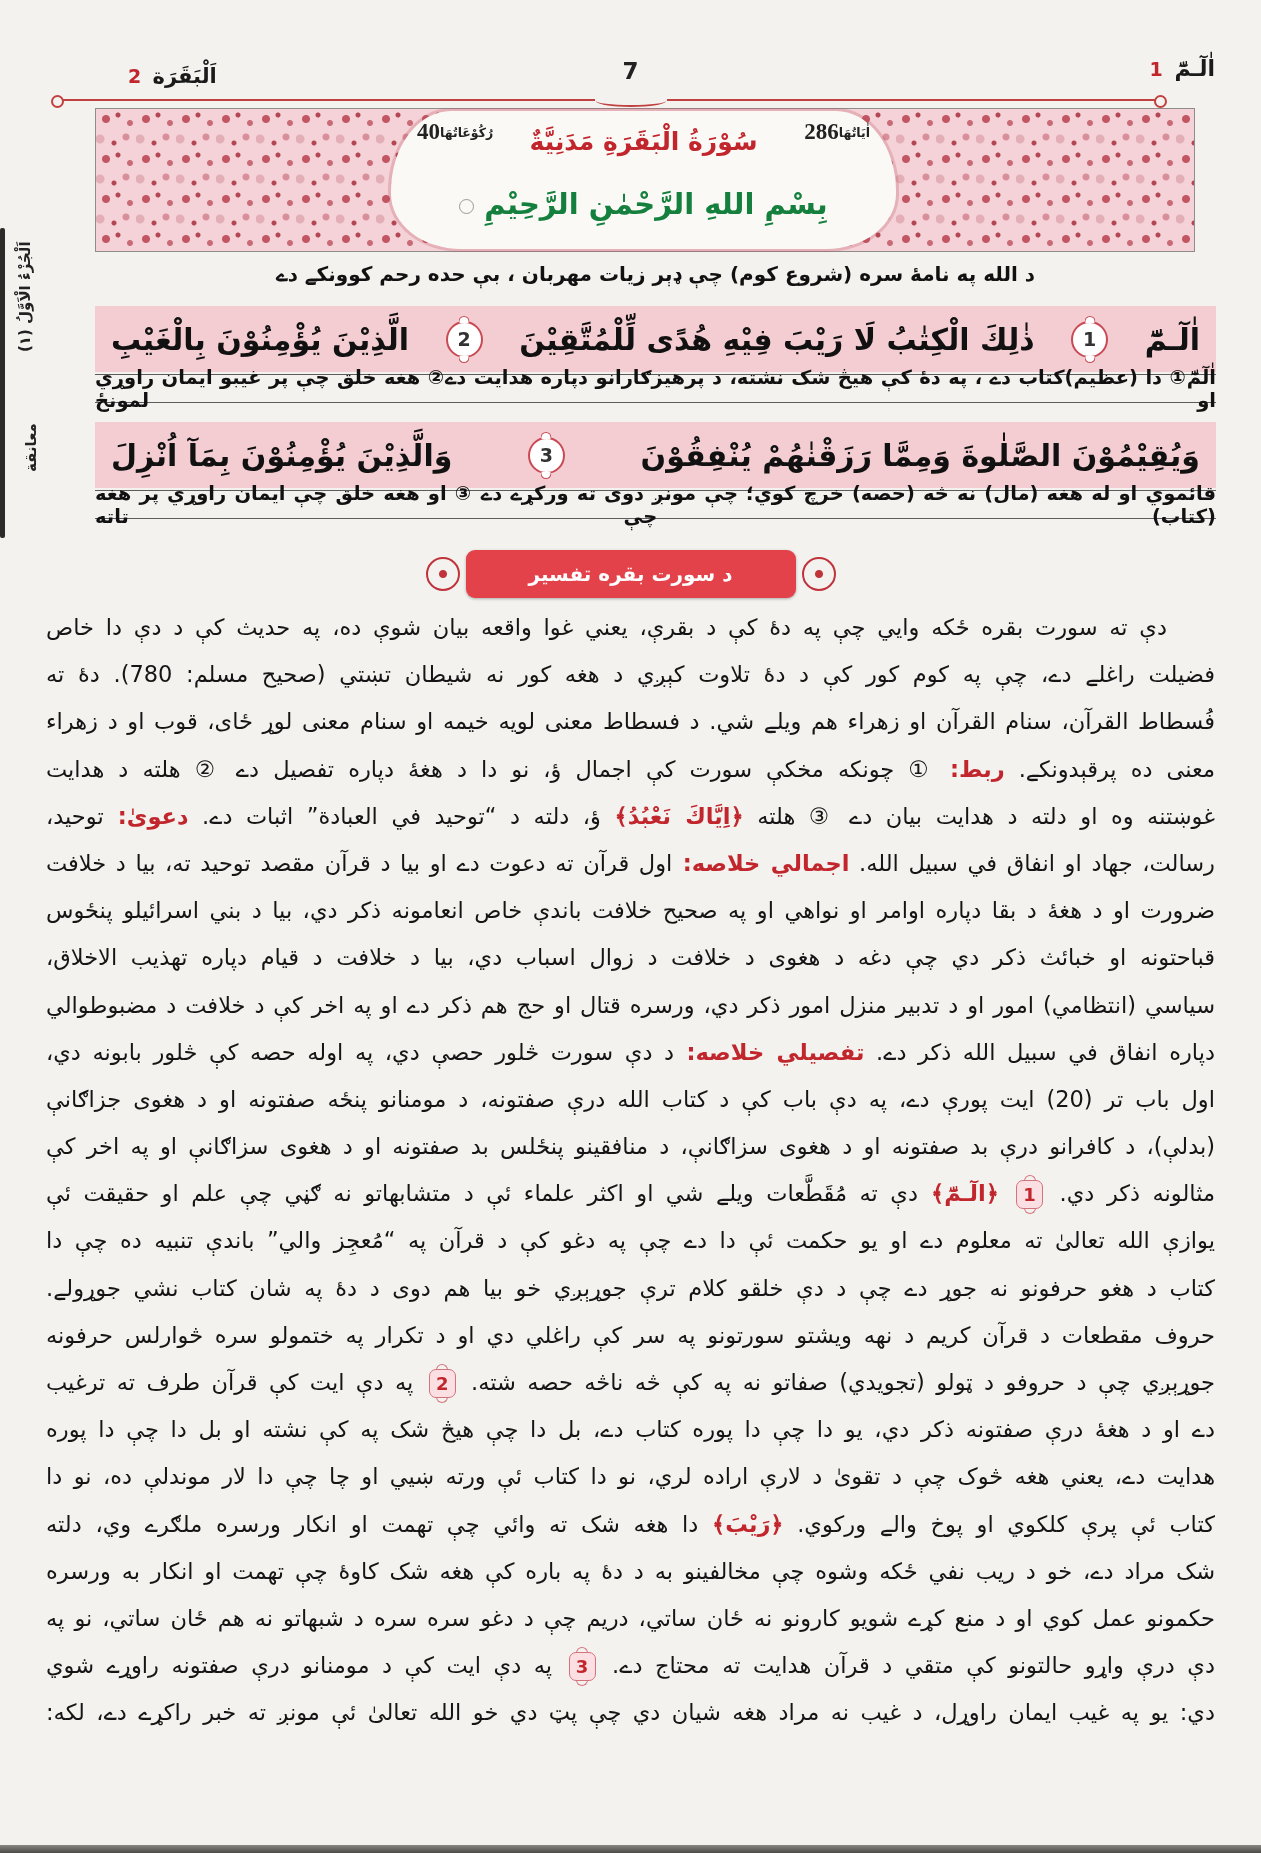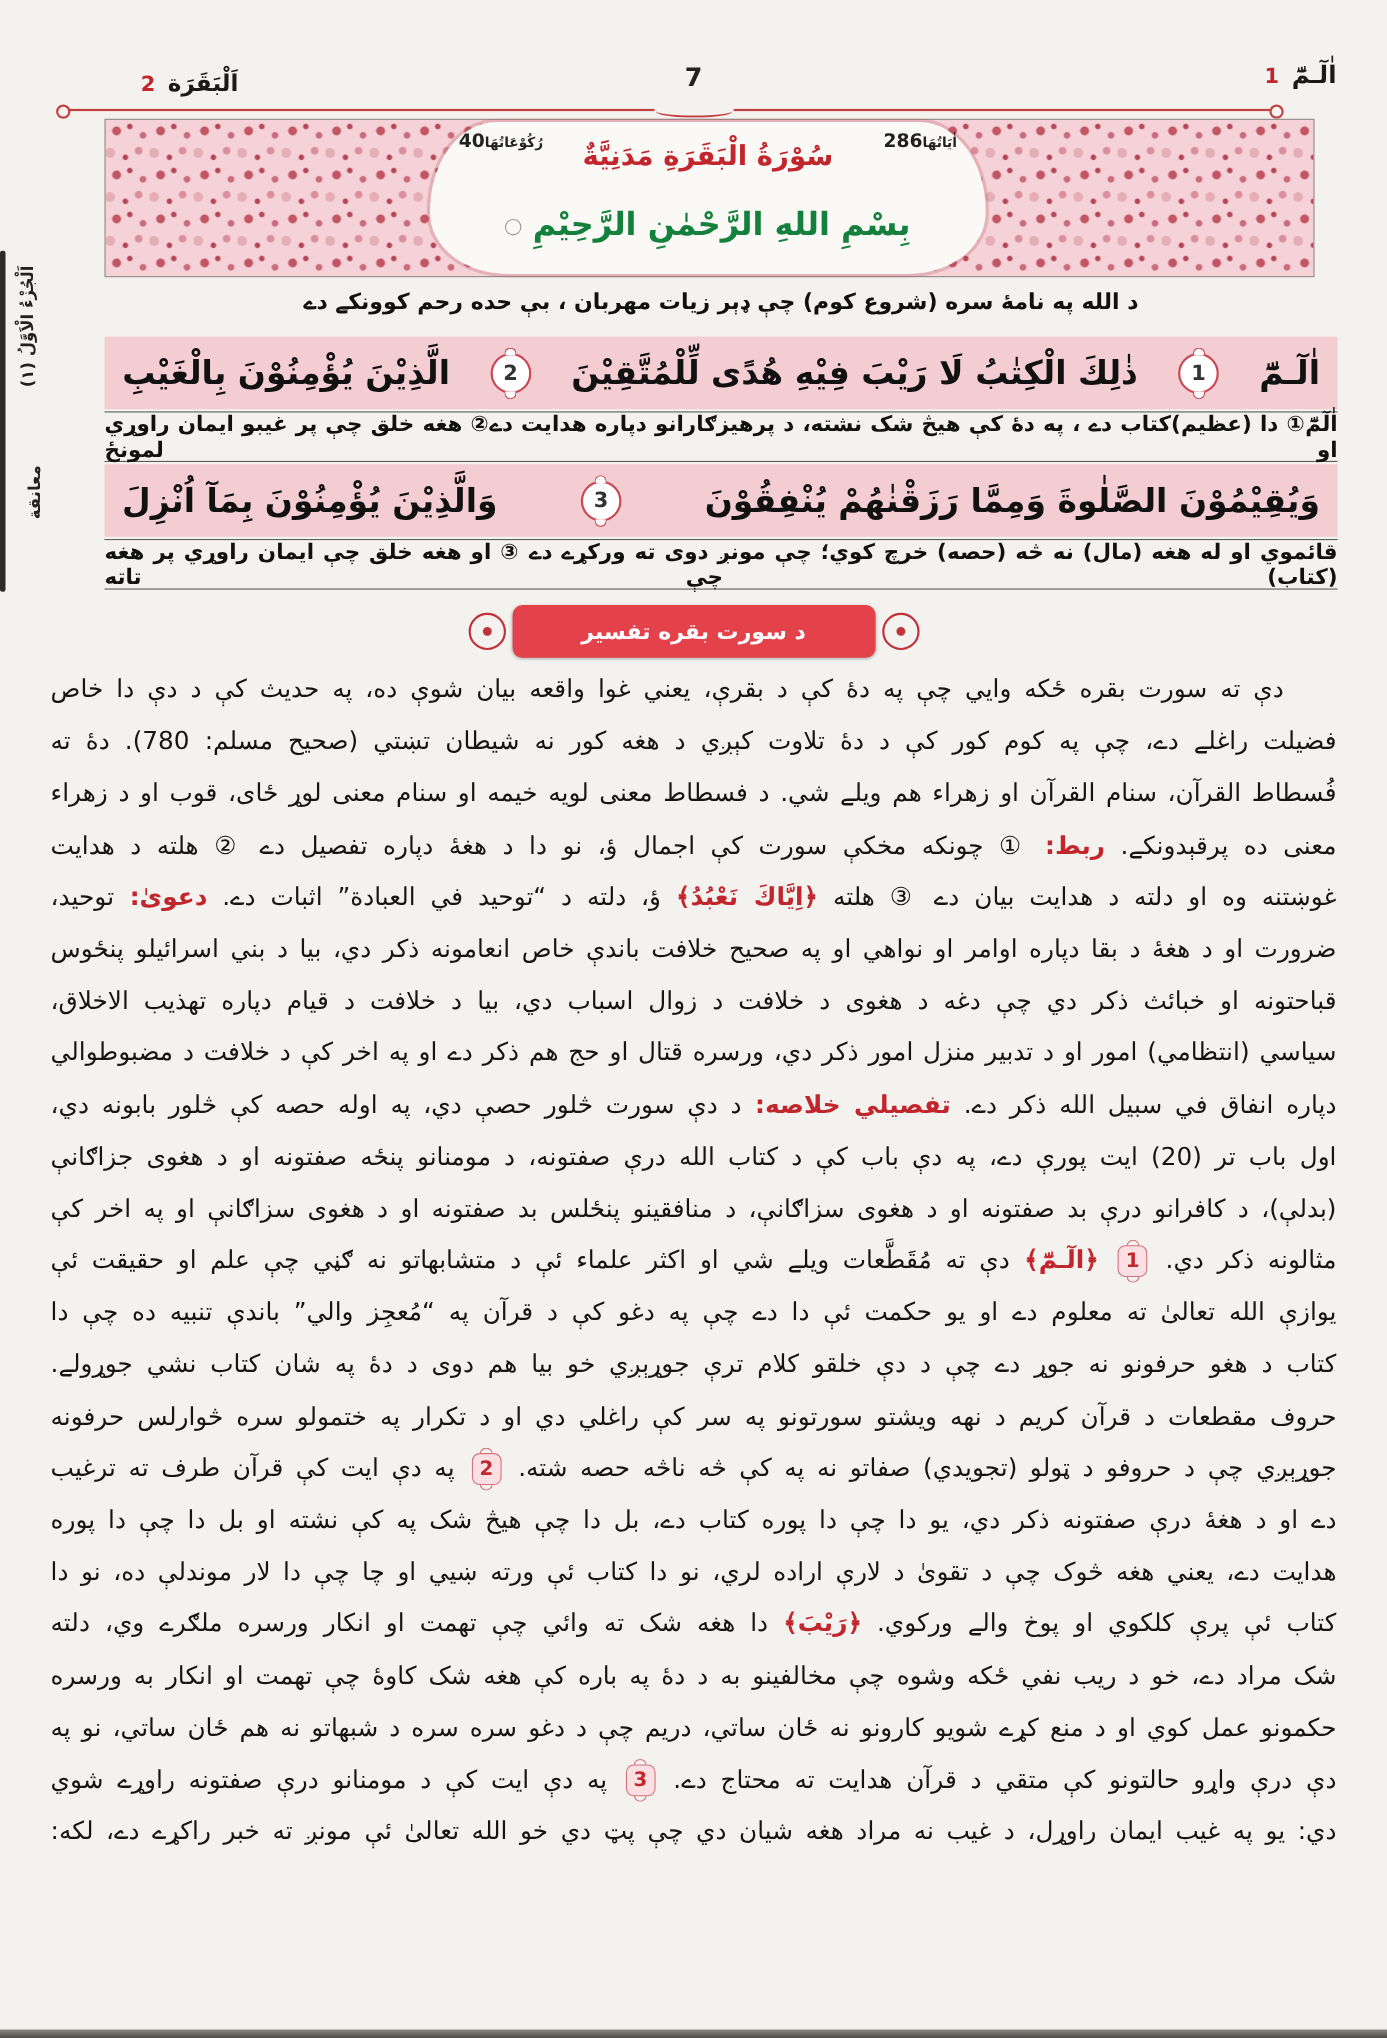--- a/index.html
+++ b/index.html
@@ -24,38 +24,38 @@
       radial-gradient(circle at 30px 28px,#d98f99 3px,transparent 4px),
       radial-gradient(circle at 22px 6px,#b34653 2px,transparent 3px),
       radial-gradient(circle at 4px 30px,#e3aeb5 4px,transparent 5px),
       radial-gradient(circle at 34px 14px,#c86b77 2.5px,transparent 3.5px),
       radial-gradient(circle at 18px 34px,#b34653 2px,transparent 3px);
     background-size:40px 40px;}
   .blob{position:absolute;top:2px;right:298px;width:505px;height:138px;background:#fbf9f6;border-radius:60px 60px 70px 70px/80px 80px 55px 55px;box-shadow:0 0 0 3px rgba(185,74,85,.25);}
   .surah-title{position:absolute;top:16px;left:0;right:0;text-align:center;color:#c2262d;font-size:25px;font-weight:bold;}
   .cnt{position:absolute;top:8px;display:flex;align-items:center;color:#222;}
   .cnt .lbl{font-size:12.5px;font-weight:bold;}
-  .cnt .val{font-size:17px;font-weight:bold;}
+  .cnt .val{font-size:23px;font-weight:bold;font-family:Liberation Serif, serif;}
   .cnt-ayat{right:26px;}
   .cnt-ruku{left:26px;}
   .bismillah{position:absolute;top:76px;left:0;right:0;text-align:center;font-size:29px;font-weight:bold;color:#15803d;}
   .circle-orn{display:inline-block;width:15px;height:15px;border:1.6px solid #9a9a9a;border-radius:50%;vertical-align:middle;margin-right:10px;}
   
   .rot{position:absolute;transform-origin:0 0;transform:rotate(-90deg);white-space:nowrap;font-size:15px;font-weight:bold;color:#222;}
   .rot-juz{left:16px;top:352px;}
   .rot-muanaqa{left:22px;top:472px;}
   
   .tr-center{position:absolute;top:262px;left:95px;right:45px;text-align:center;font-size:20px;font-weight:bold;color:#111;}
   .verse{position:absolute;left:95px;right:45px;height:66px;background:#f3cdd2;display:flex;align-items:center;justify-content:space-between;padding:0 16px;font-size:30px;font-weight:bold;color:#111;}
   .verse1{top:306px;}
   .verse2{top:422px;}
   .vnum{flex:0 0 auto;width:37px;height:37px;border:2px solid #c94a55;border-radius:50%;background:#fff;color:#333;display:flex;align-items:center;justify-content:center;font-size:19px;font-weight:bold;position:relative;margin:0 8px;}
   .vnum::before{content:"";position:absolute;top:-7px;left:50%;transform:translateX(-50%);width:9px;height:6px;border:1.5px solid #c94a55;border-bottom:none;border-radius:8px 8px 0 0;background:#fff;}
   .vnum::after{content:"";position:absolute;bottom:-7px;left:50%;transform:translateX(-50%);width:9px;height:6px;border:1.5px solid #c94a55;border-top:none;border-radius:0 0 8px 8px;background:#fff;}
-  .tr-row{position:absolute;left:95px;right:45px;height:46px;border-top:1.5px solid #5c5c5c;border-bottom:1.5px solid #5c5c5c;display:flex;align-items:center;font-size:19.5px;font-weight:bold;color:#111;}
+  .tr-row{position:absolute;left:95px;right:45px;height:29px;border-top:1.5px solid #5c5c5c;border-bottom:1.5px solid #5c5c5c;display:flex;align-items:center;font-size:19.5px;font-weight:bold;color:#111;}
   .tr-row1{top:374px;}
   .tr-row2{top:490px;}
   .tr-row p{width:100%;margin:0;text-align:justify;text-align-last:justify;}
   
   .banner{position:absolute;top:550px;left:50%;transform:translateX(-50%);width:330px;height:48px;background:#e4424a;border-radius:9px;display:flex;align-items:center;justify-content:center;color:#fff;font-size:20px;font-weight:bold;box-shadow:0 1px 3px rgba(0,0,0,.3);}
   .banner::before,.banner::after{content:"";position:absolute;top:50%;transform:translateY(-50%);width:30px;height:30px;border:2.5px solid #c0333b;border-radius:50%;background:radial-gradient(circle,#c0333b 3.5px,transparent 4.5px);}
   .banner::before{right:-40px;}
   .banner::after{left:-40px;}
   
   .body-text{position:absolute;top:604px;right:46px;left:46px;}
@@ -133,20 +133,21 @@
   <div class="banner">
     <span>د سورت بقره تفسير</span>
   </div>
 
   <div class="body-text" id="tafsir">
       <p class="bl indent"><span>دې ته سورت بقره ځکه وايي چې په دهٔ کې د بقرې، يعني غوا واقعه بيان شوې ده، په حديث کې د دې دا خاص</span></p>
       <p class="bl"><span>فضيلت راغلے دے، چې په کوم کور کې د دهٔ تلاوت کېږي د هغه کور نه شيطان تښتي (صحيح مسلم: 780). دهٔ ته</span></p>
       <p class="bl"><span>فُسطاط القرآن، سنام القرآن او زهراء هم ويلے شي. د فسطاط معنى لويه خيمه او سنام معنى لوړ ځاى، قوب او د زهراء</span></p>
       <p class="bl"><span>معنى ده پرقېدونکے. </span><span class="red">ربط: </span><span>① چونکه مخکې سورت کې اجمال ؤ، نو دا د هغهٔ دپاره تفصيل دے ② هلته د هدايت</span></p>
       <p class="bl"><span>غوښتنه وه او دلته د هدايت بيان دے ③ هلته </span><span class="red">﴿اِيَّاكَ نَعْبُدُ﴾</span><span> ؤ، دلته د “توحيد في العبادة” اثبات دے. </span><span class="red">دعوىٰ: </span><span>توحيد،</span></p>
+      <p class="bl"><span>رسالت، جهاد او انفاق في سبيل الله. </span><span class="red">اجمالي خلاصه: </span><span>اول قرآن ته دعوت دے او بيا د قرآن مقصد توحيد ته، بيا د خلافت</span></p>
       <p class="bl"><span>ضرورت او د هغهٔ د بقا دپاره اوامر او نواهي او په صحيح خلافت باندې خاص انعامونه ذکر دي، بيا د بني اسرائيلو پنځوس</span></p>
       <p class="bl"><span>قباحتونه او خبائث ذکر دي چې دغه د هغوى د خلافت د زوال اسباب دي، بيا د خلافت د قيام دپاره تهذيب الاخلاق،</span></p>
       <p class="bl"><span>سياسي (انتظامي) امور او د تدبير منزل امور ذکر دي، ورسره قتال او حج هم ذکر دے او په اخر کې د خلافت د مضبوطوالي</span></p>
       <p class="bl"><span>دپاره انفاق في سبيل الله ذکر دے. </span><span class="red">تفصيلي خلاصه: </span><span>د دې سورت څلور حصې دي، په اوله حصه کې څلور بابونه دي،</span></p>
       <p class="bl"><span>اول باب تر (20) ايت پورې دے، په دې باب کې د کتاب الله درې صفتونه، د مومنانو پنځه صفتونه او د هغوى جزاګانې</span></p>
       <p class="bl"><span>(بدلې)، د کافرانو درې بد صفتونه او د هغوى سزاګانې، د منافقينو پنځلس بد صفتونه او د هغوى سزاګانې او په اخر کې</span></p>
       <p class="bl"><span>مثالونه ذکر دي. </span><span class="bnum">1</span><span class="red"> ﴿الٓـمّٓ﴾ </span><span>دې ته مُقَطَّعات ويلے شي او اکثر علماء ئې د متشابهاتو نه ګڼي چې علم او حقيقت ئې</span></p>
       <p class="bl"><span>يوازې الله تعالىٰ ته معلوم دے او يو حکمت ئې دا دے چې په دغو کې د قرآن په “مُعجِز والي” باندې تنبيه ده چې دا</span></p>
       <p class="bl"><span>کتاب د هغو حرفونو نه جوړ دے چې د دې خلقو کلام ترې جوړېږي خو بيا هم دوى د دهٔ په شان کتاب نشي جوړولے.</span></p>
       <p class="bl"><span>حروف مقطعات د قرآن کريم د نهه ويشتو سورتونو په سر کې راغلي دي او د تکرار په ختمولو سره څوارلس حرفونه</span></p>

